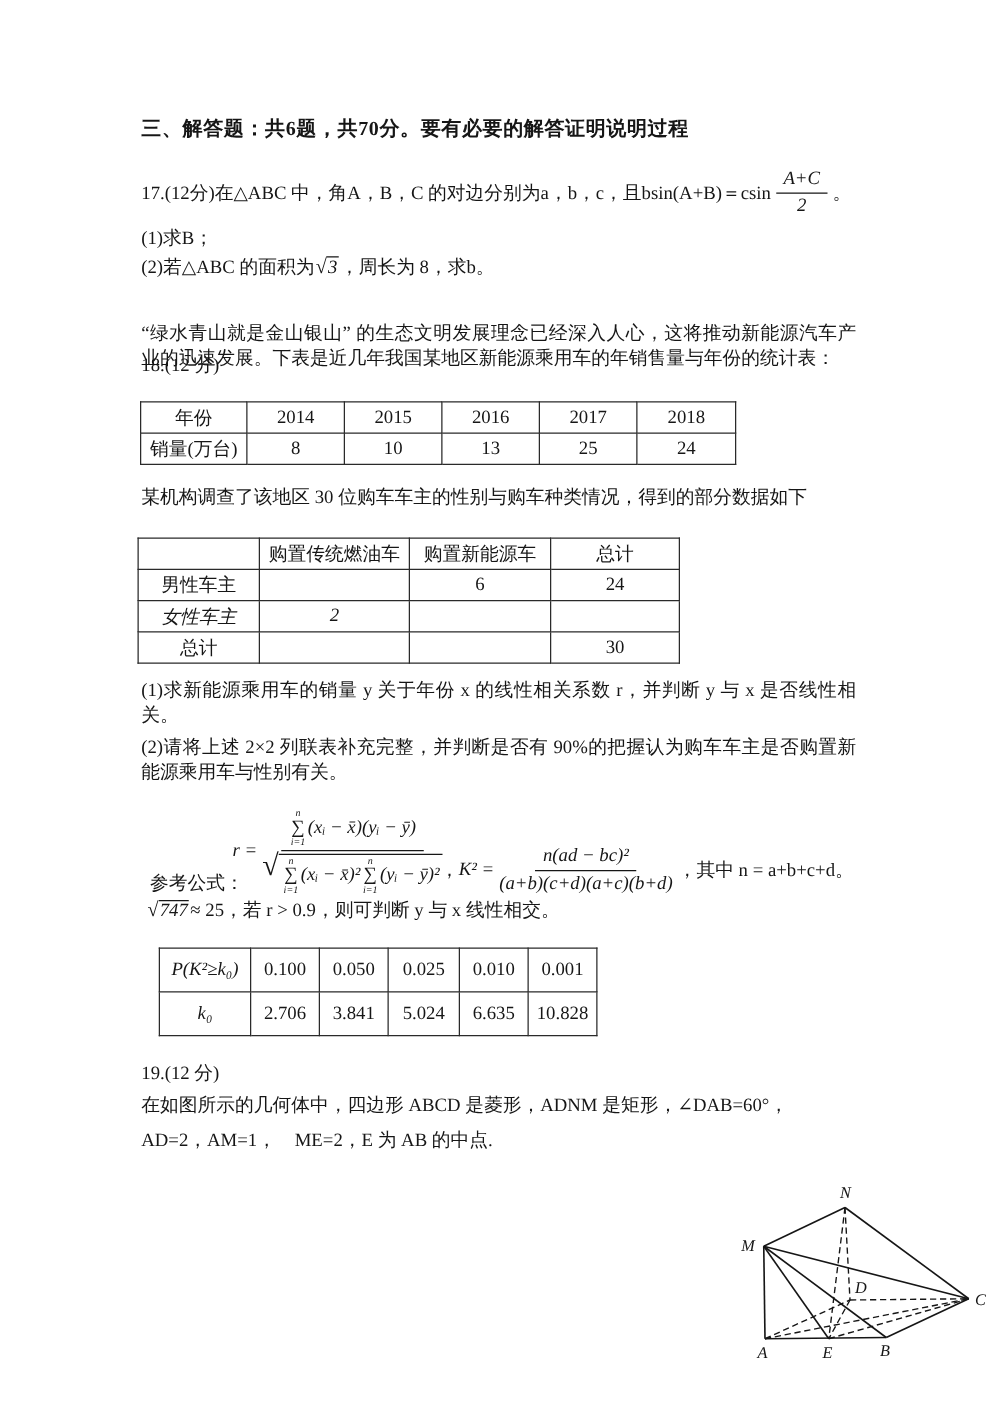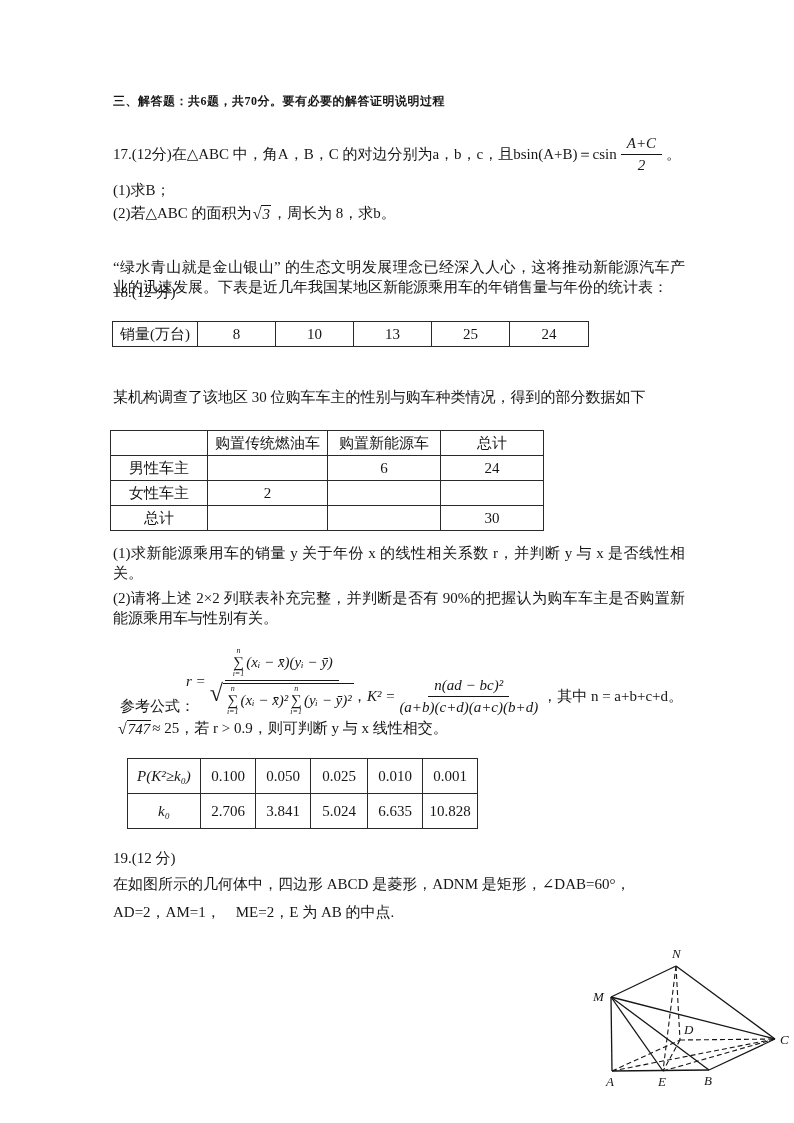--- a/index.html
+++ b/index.html
@@ -1,19 +1,19 @@
 <!DOCTYPE html>
 <html><head>
 <meta charset="utf-8">
 <style>
   html,body{margin:0;padding:0;background:#ffffff;}
   .page{position:relative;width:794px;height:1123px;background:#ffffff;overflow:hidden;
         font-family:"Liberation Serif","DejaVu Serif",serif;color:#161616;font-size:15px;}
   .abs{position:absolute;}
-  .bold{font-weight:bold;font-size:12px;letter-spacing:0.5px;}
+  .bold{font-weight:bold;font-size:16px;letter-spacing:0.5px;}
   .just{text-align:justify;line-height:20px;}
   .ctr{text-align:center;}
   table.doc{border-collapse:collapse;table-layout:fixed;position:absolute;}
   table.doc td{border:1px solid #2a2a2a;text-align:center;vertical-align:middle;
                padding:0;font-size:15px;overflow:hidden;}
   .mi{font-style:italic;font-family:"Liberation Serif","DejaVu Serif",serif;}
   .math-row{display:flex;align-items:center;white-space:nowrap;}
   .frac{display:inline-flex;flex-direction:column;align-items:center;vertical-align:middle;margin:0 4px;}
   .frac .num{border-bottom:1.2px solid #161616;padding:1px 6px 2px 6px;display:flex;align-items:center;justify-content:center;}
   .frac .den{padding-top:2px;display:flex;align-items:flex-start;justify-content:center;}
@@ -58,20 +58,28 @@
   <table class="doc" style="left:112px;top:321px;width:476px;">
     <colgroup>
         <col style="width:85px">
         <col style="width:78px">
         <col style="width:78px">
         <col style="width:78px">
         <col style="width:78px">
         <col style="width:79px">
       </colgroup>
     <tbody>
+        <tr style="height:25px;">
+      <td>年份</td>
+      <td>2014</td>
+      <td>2015</td>
+      <td>2016</td>
+      <td>2017</td>
+      <td>2018</td>
+    </tr>
     <tr style="height:25px;">
       <td>销量(万台)</td>
       <td>8</td>
       <td>10</td>
       <td>13</td>
       <td>25</td>
       <td>24</td>
     </tr>
   </tbody>
     </table>
@@ -91,21 +99,21 @@
       <td>购置传统燃油车</td>
       <td>购置新能源车</td>
       <td>总计</td>
     </tr>
     <tr style="height:25px;">
       <td>男性车主</td>
       <td></td>
       <td>6</td>
       <td>24</td>
     </tr>
-    <tr style="height:25px;">
+    <tr style="height:25px;font-style:italic;">
       <td>女性车主</td>
       <td>2</td>
       <td></td>
       <td></td>
     </tr>
     <tr style="height:25px;">
       <td>总计</td>
       <td></td>
       <td></td>
       <td>30</td>

